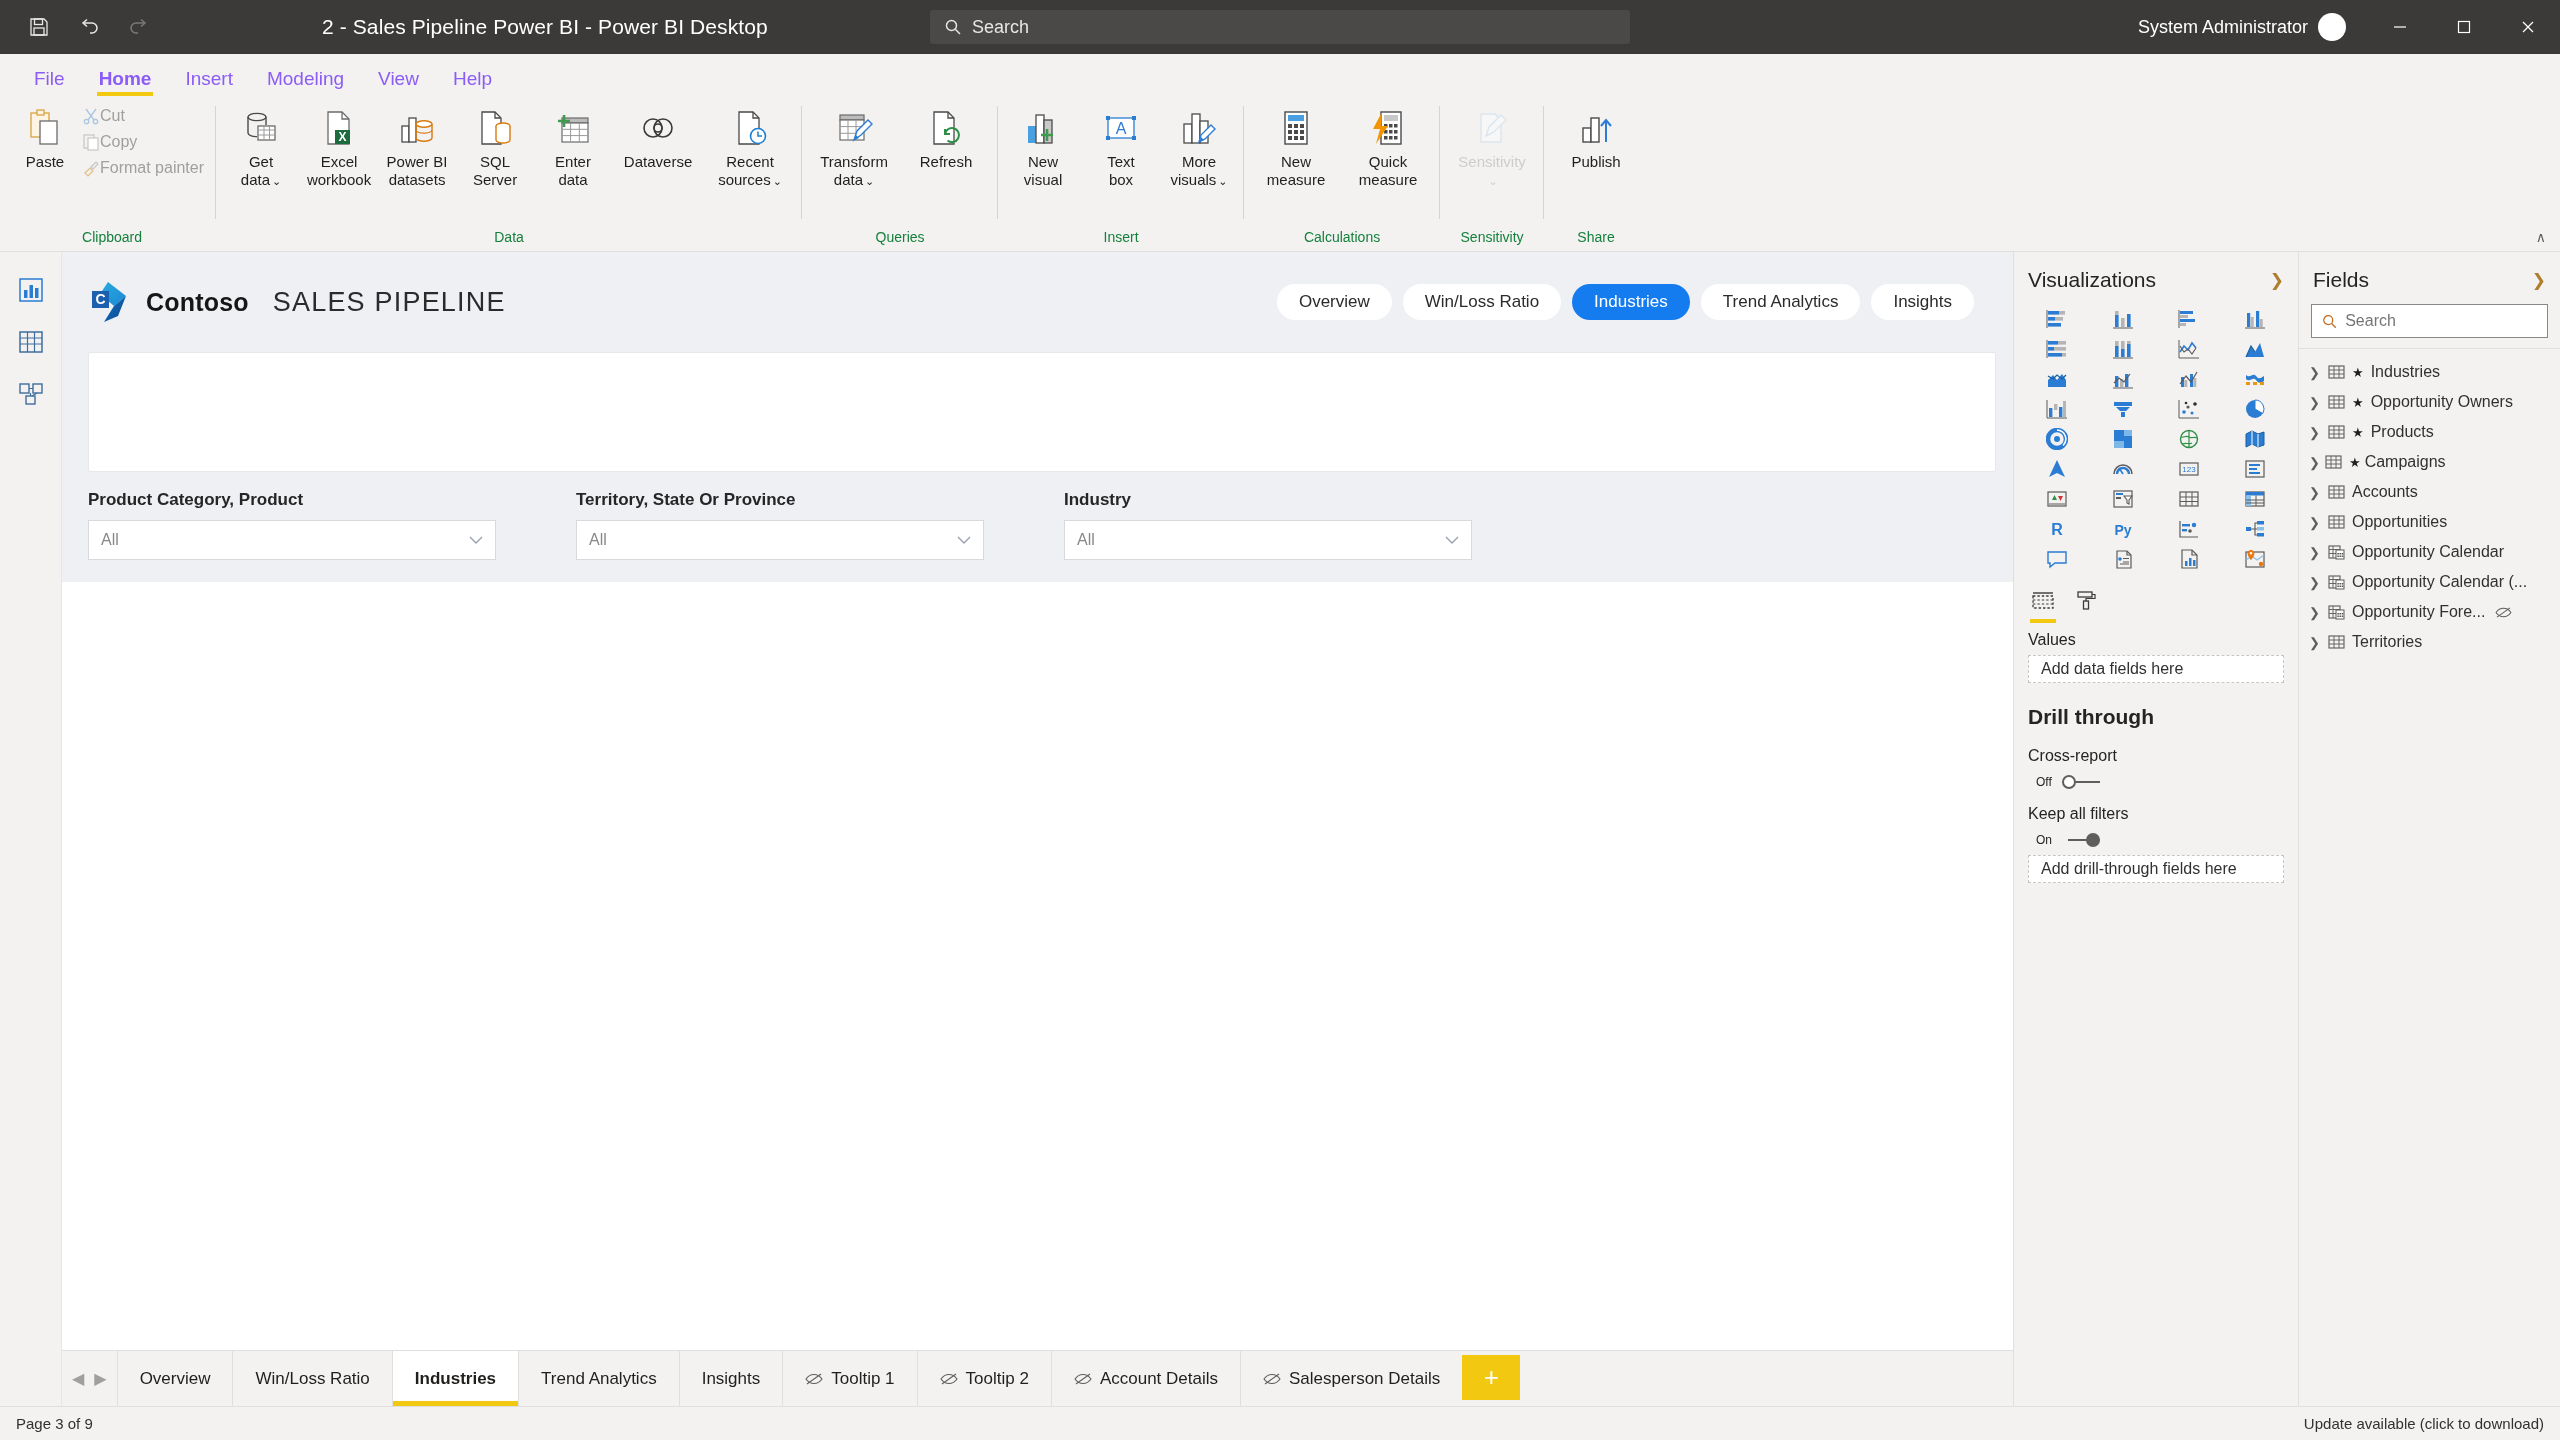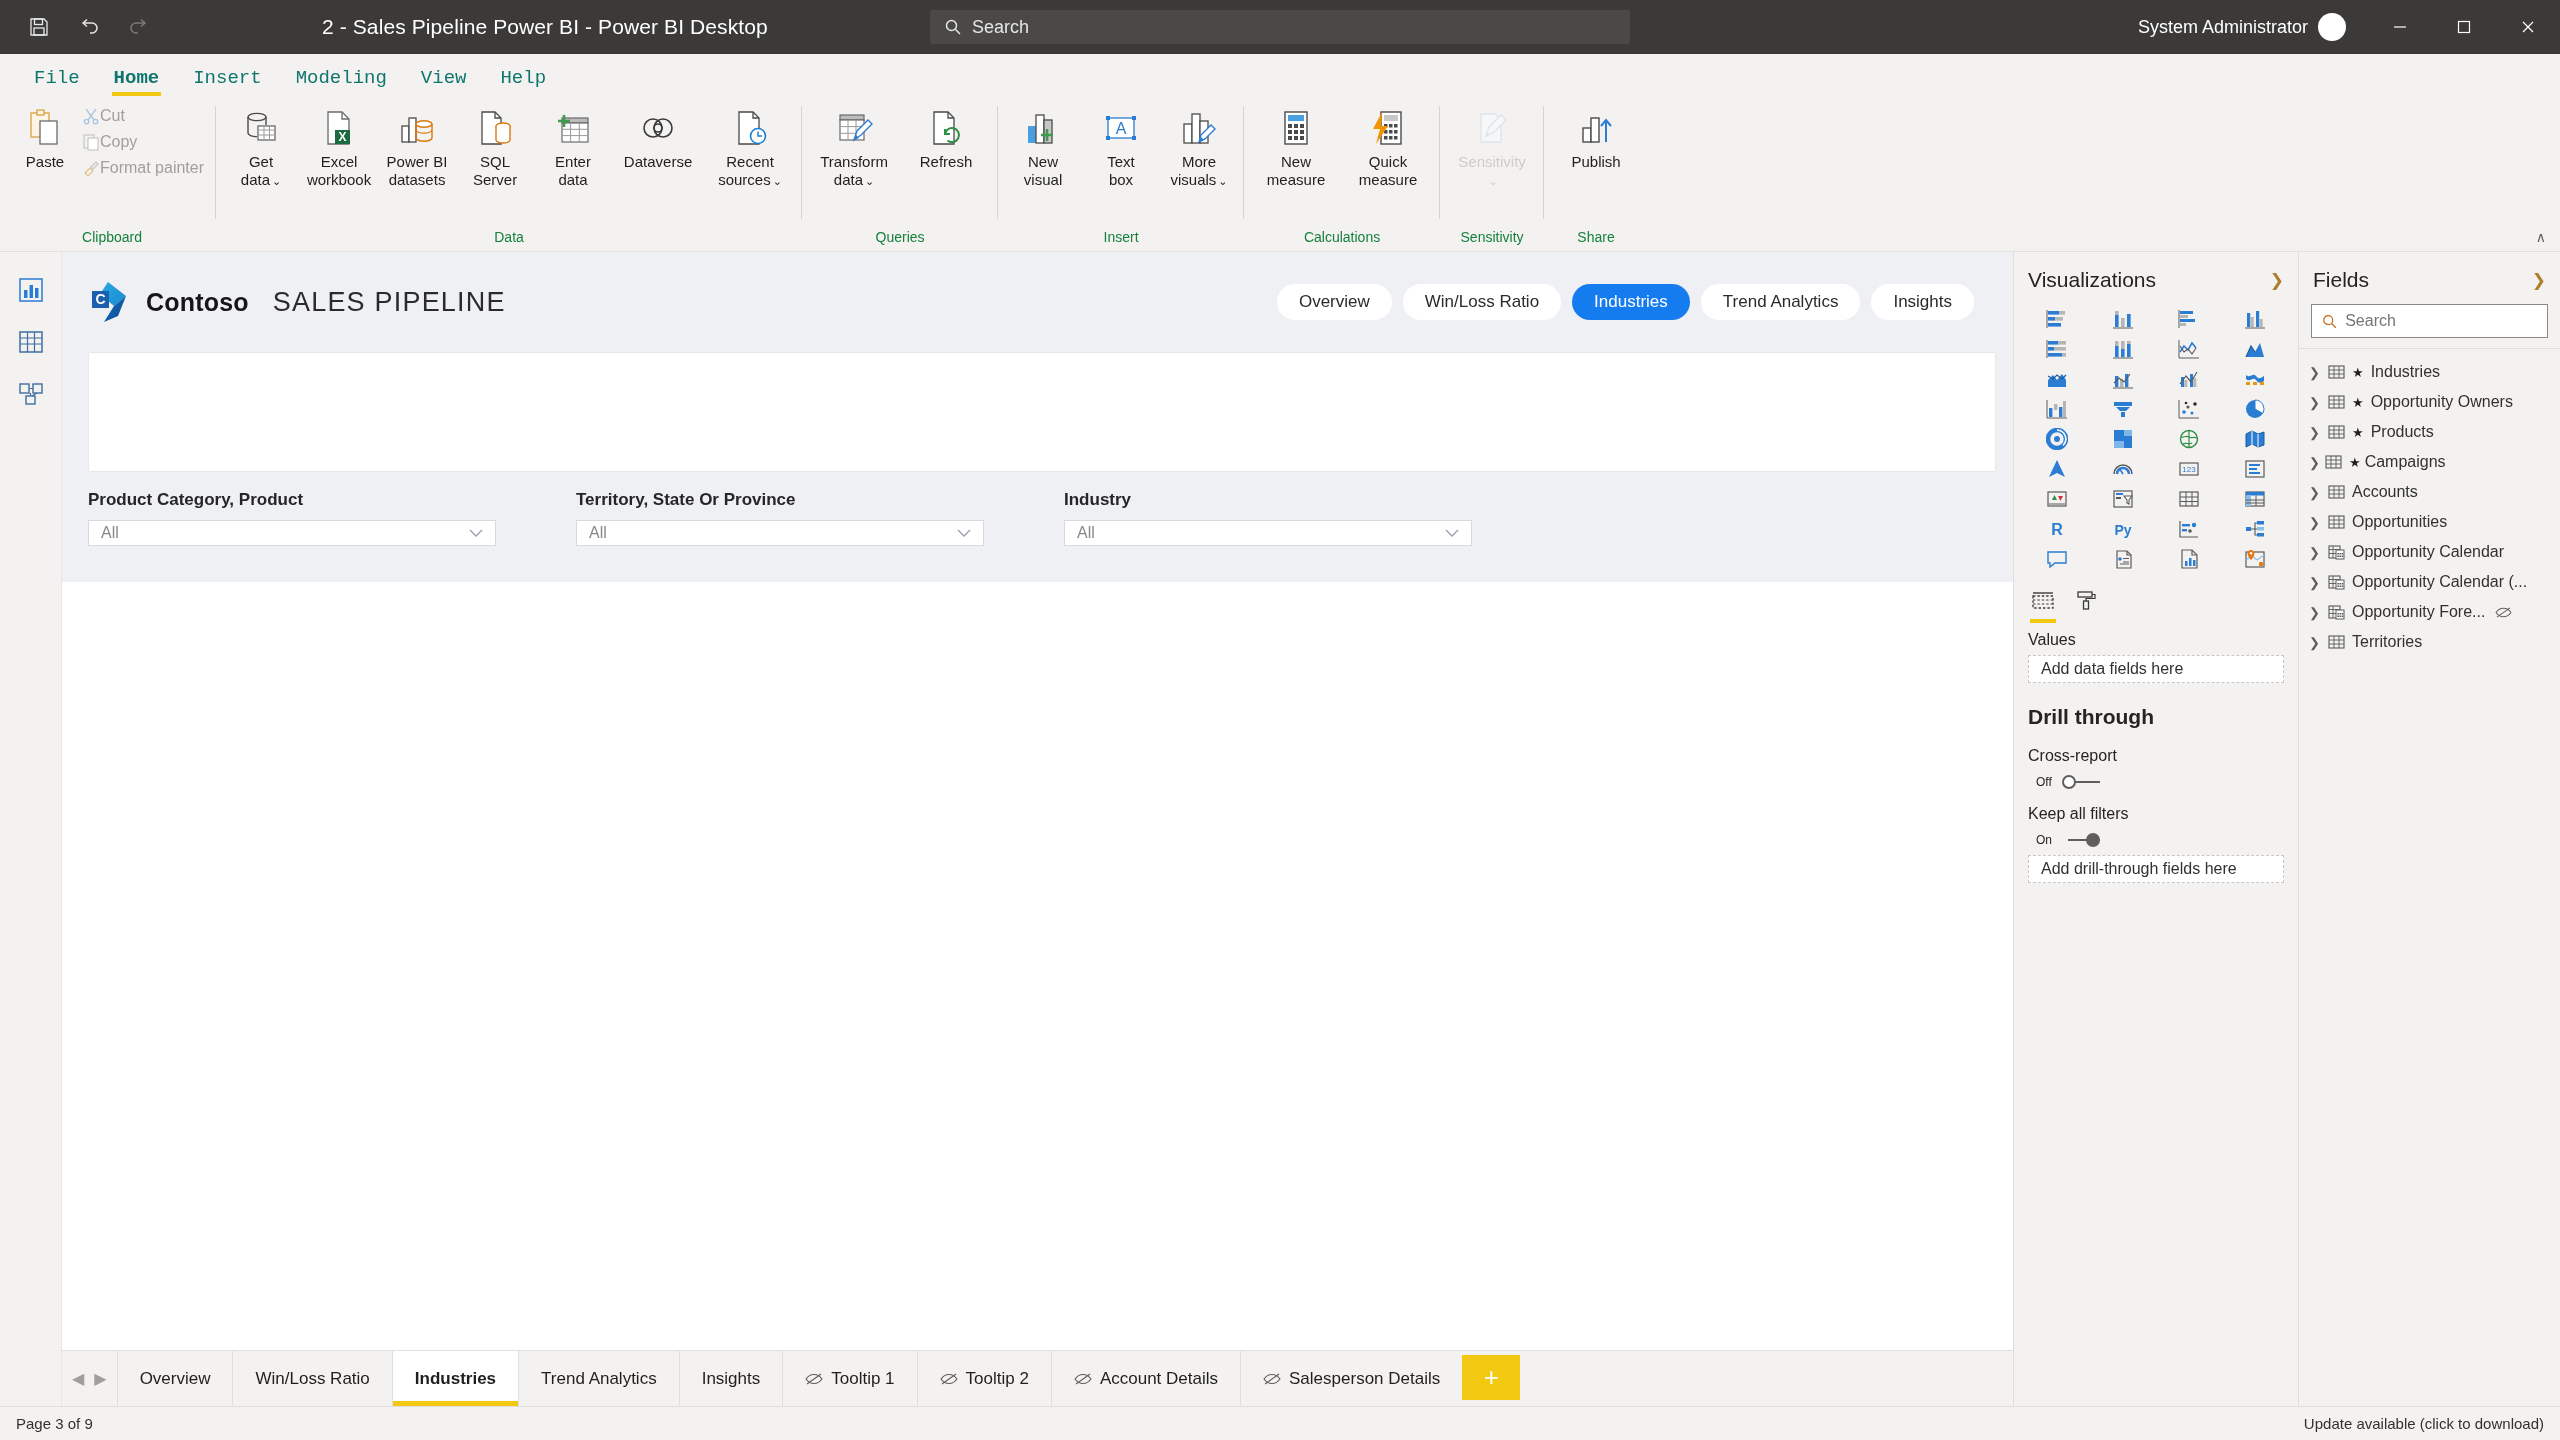--- a/index.html
+++ b/index.html
@@ -45,22 +45,22 @@
     width: 64px; height: 54px; display: flex; align-items: center; justify-content: center;
     cursor: pointer;
   }
 
   
   .ribbon-tabs {
     height: 42px; background: #f3f2f1; display: flex; align-items: flex-end;
     padding-left: 18px; flex: 0 0 42px; gap: 2px;
   }
   .rtab {
-    font-size: 19px; color: #0f766e; padding: 0 16px 8px 16px;
-    cursor: pointer; position: relative; line-height: 1; font-family: Liberation Mono, monospace;
+    font-size: 19px; color: #8b5cf6; padding: 0 16px 8px 16px;
+    cursor: pointer; position: relative; line-height: 1;
   }
   .rtab.active { font-weight: bold; }
   .rtab.active::after {
     content: ""; position: absolute; left: 14px; right: 14px; bottom: 0;
     height: 4px; background: #f2c811;
   }
 
   
   .ribbon {
     height: 156px; background: #f3f2f1; display: flex; flex: 0 0 156px;
@@ -154,21 +154,21 @@
   }
   .pill.active { background: #157cf0; color: #ffffff; }
   .white-card {
     margin: 0 26px; height: 120px; background: #ffffff;
     border: 1px solid #e8e8ea; border-radius: 2px;
   }
   .slicer-row { display: flex; padding: 18px 26px 0 26px; gap: 0; }
   .slicer { width: 408px; margin-right: 80px; }
   .slicer-title { font-size: 17px; color: #262626; font-weight: bold; margin-bottom: 10px; }
   .slicer-box {
-    height: 26px; background: #ffffff; border: 1px solid #d9d9dd;
+    height: 40px; background: #ffffff; border: 1px solid #d9d9dd;
     display: flex; align-items: center; justify-content: space-between;
     padding: 0 12px; cursor: pointer;
   }
   .slicer-val { font-size: 16px; color: #8a8886; }
   .canvas-blank { flex: 1 1 auto; background: #ffffff; }
 
   
   .pagebar {
     height: 56px; background: #f3f2f1; border-top: 1px solid #e1dfdd;
     display: flex; align-items: stretch; flex: 0 0 56px;

